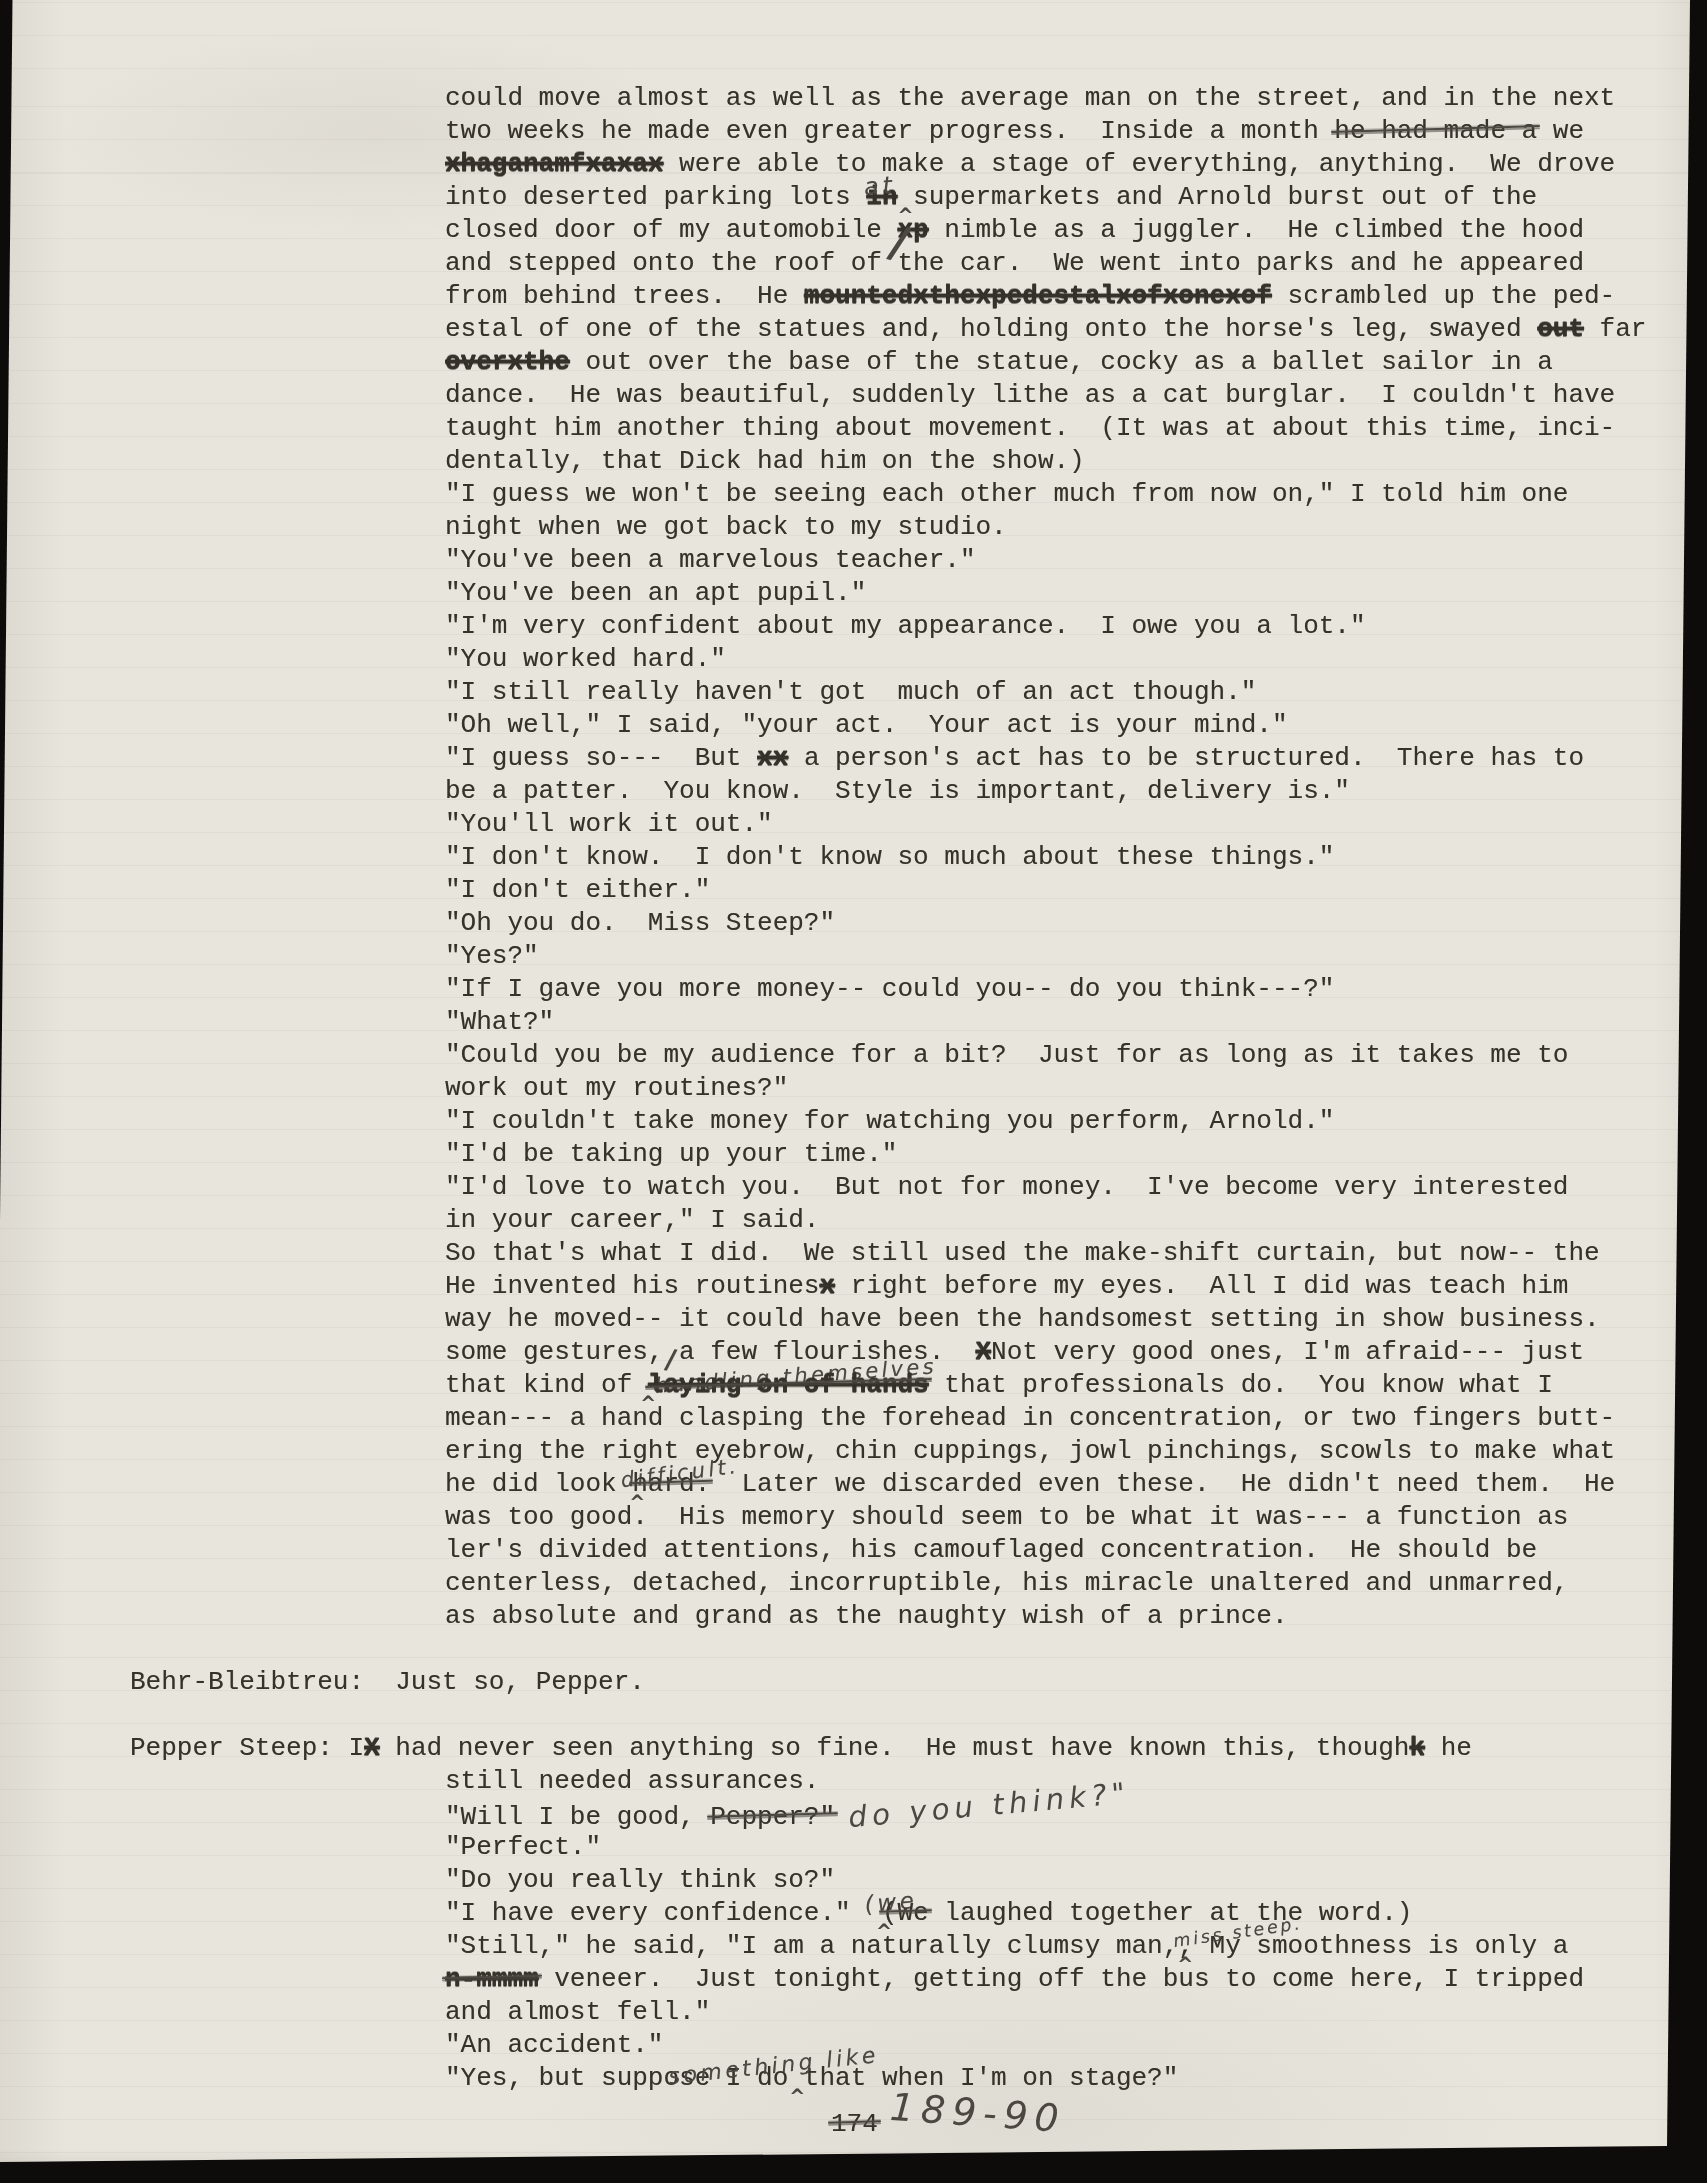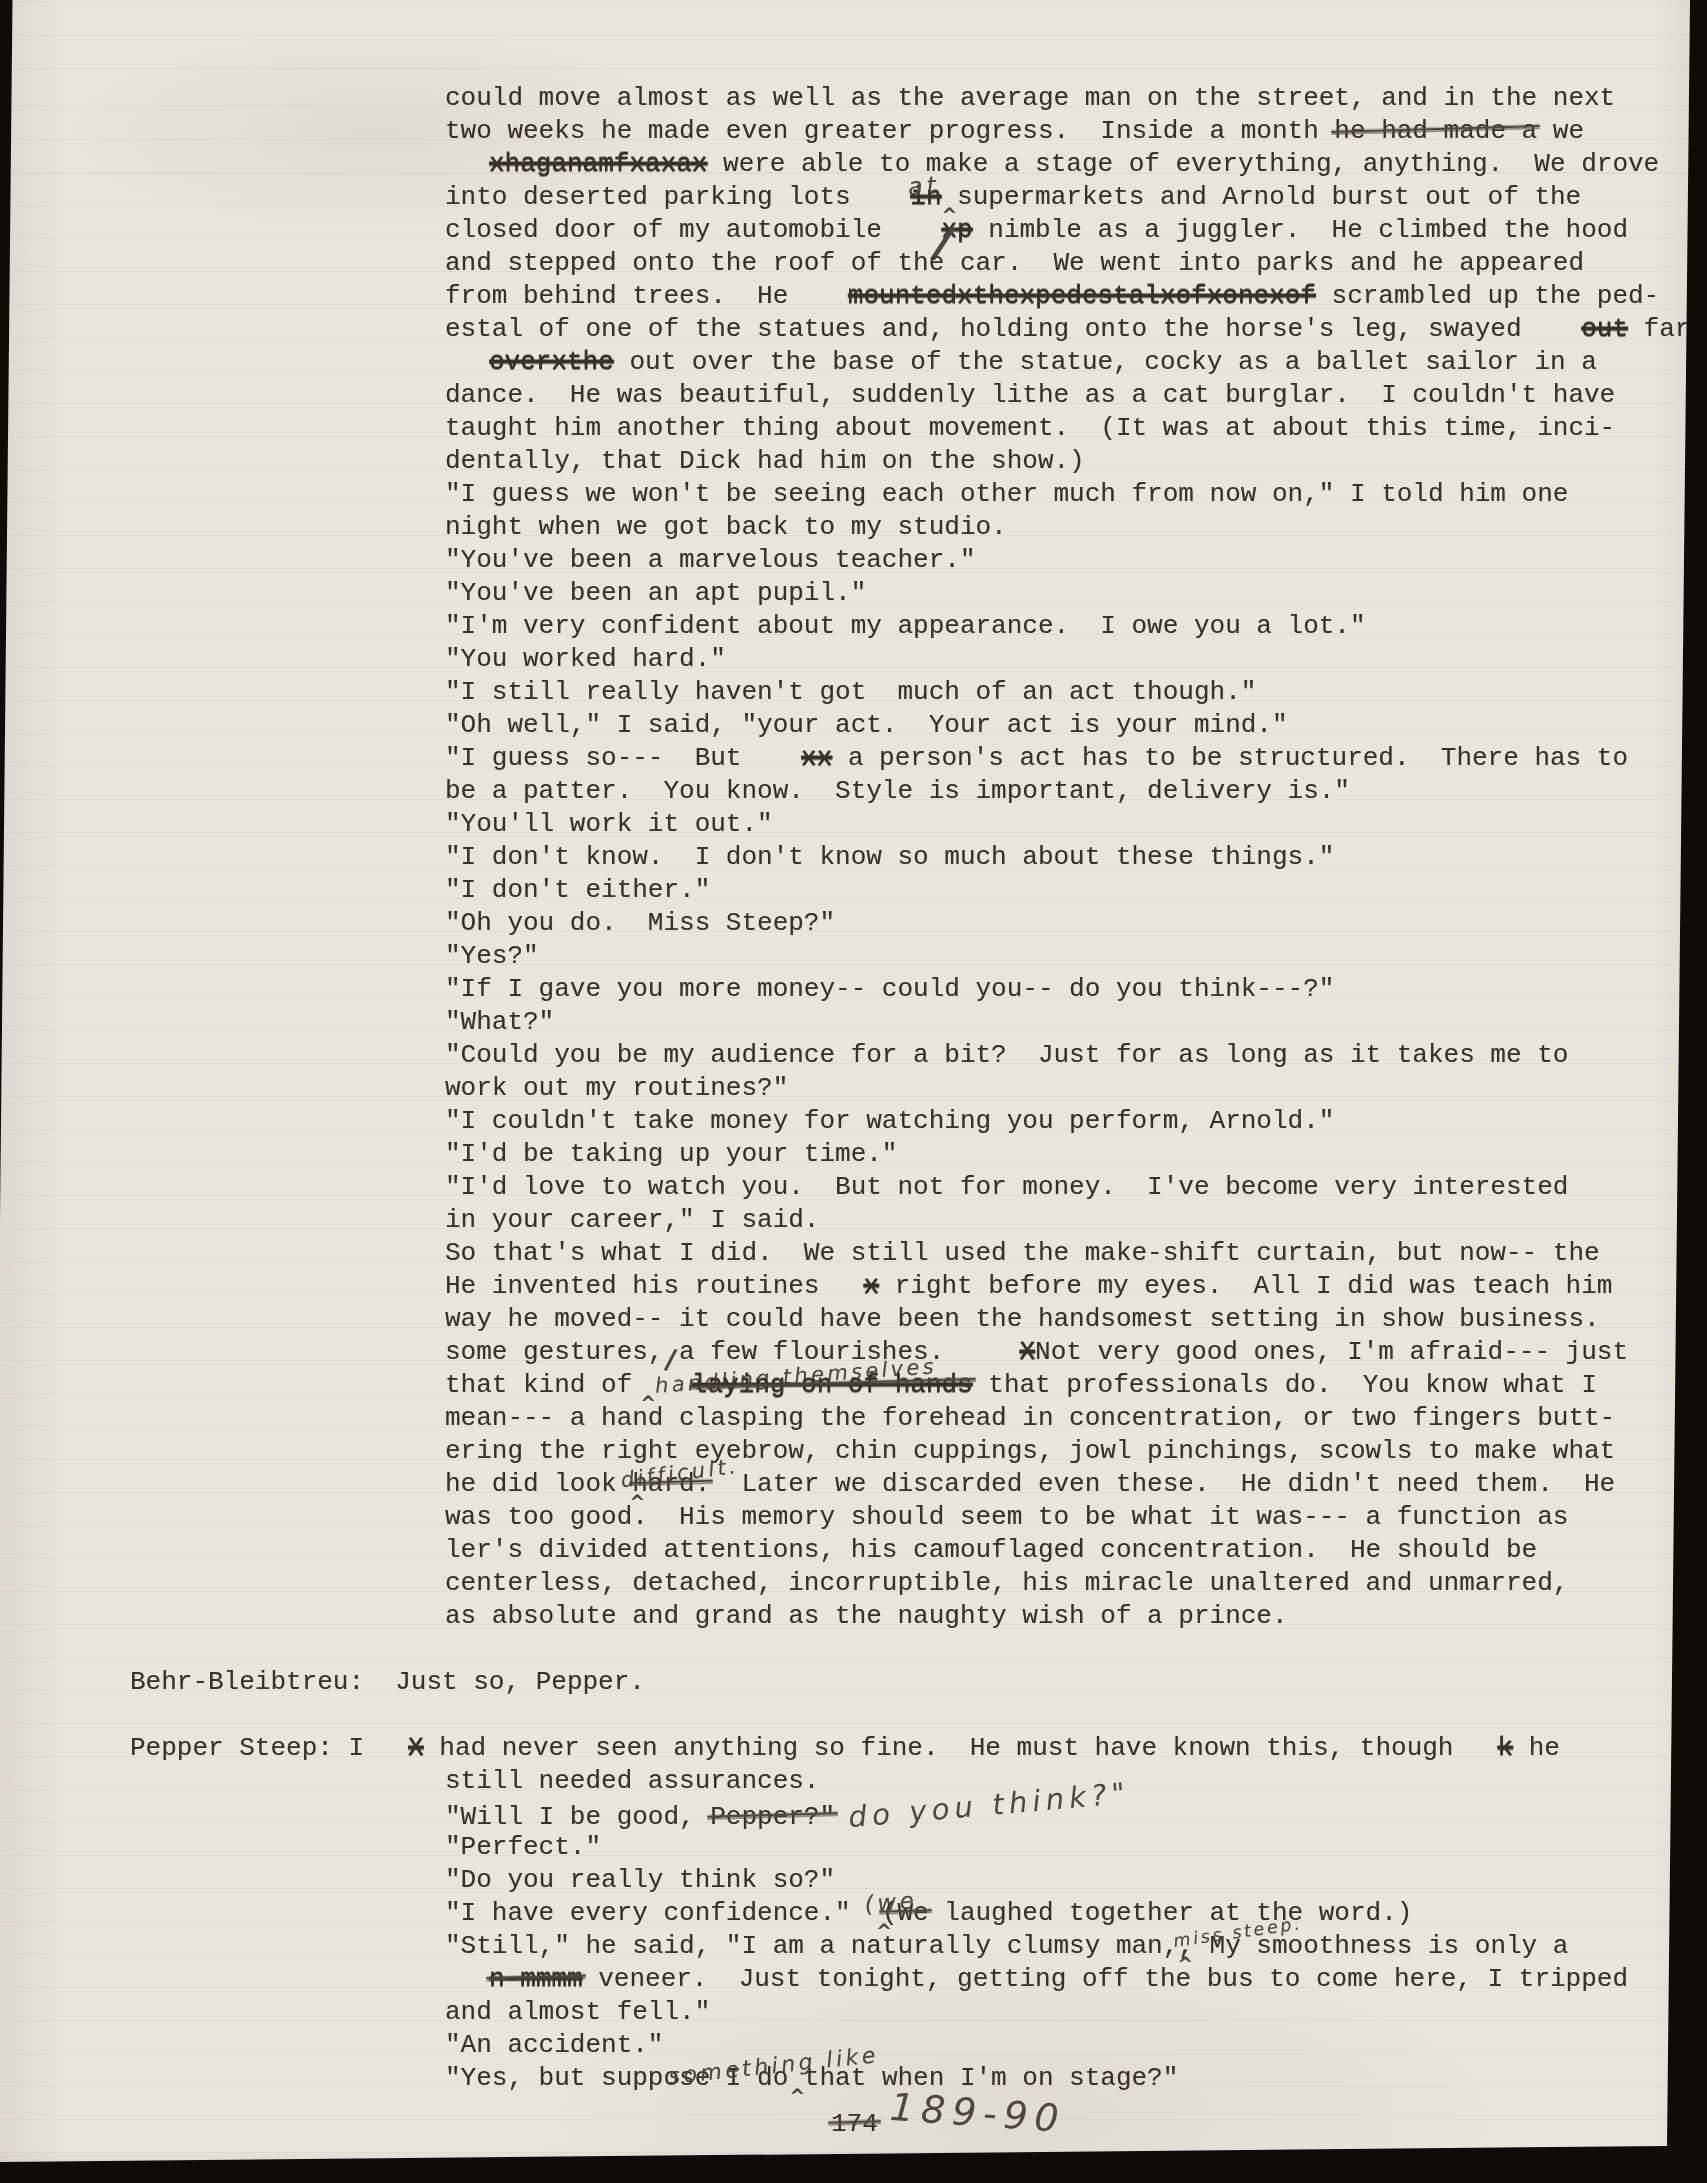--- a/index.html
+++ b/index.html
@@ -34,25 +34,24 @@
     font-size:26px;color:var(--ink);
     position:relative;
     text-shadow:0.2px 0.2px 0 rgba(54,50,41,0.35);
   }
   .r-body{padding-left:429px;}
   .r-speaker{padding-left:114px;}
   .r-blank{}
   .r-pagenum{padding-left:815px;margin-top:6.7px;}
   .seg-t{white-space:pre;}
   .seg-o{
-    font-weight:400;
+    font-weight:700;
     text-decoration:line-through;
     text-decoration-thickness:0.10em;
     text-shadow:0 0.05em 0 rgba(44,41,35,0.6), 0 -0.04em 0 rgba(44,41,35,0.45), 0.2px 0 0 rgba(44,41,35,0.8);
-    margin-left:44px;
   }
   .seg-p{position:relative;}
   .seg-p::after{
     content:"";position:absolute;left:-0.12em;right:-0.12em;top:0.46em;height:0.09em;
     background:var(--pen);transform:rotate(-1.6deg);border-radius:1.4px;
     box-shadow:0 0.08em 0 rgba(76,72,65,0.55), 0 -0.05em 0 rgba(76,72,65,0.30);
   }
   .mark{position:relative;display:inline-block;width:0;height:0;overflow:visible;vertical-align:baseline;}
   .mark>span{position:absolute;left:0;top:0;white-space:nowrap;line-height:1;}
   .hand{

